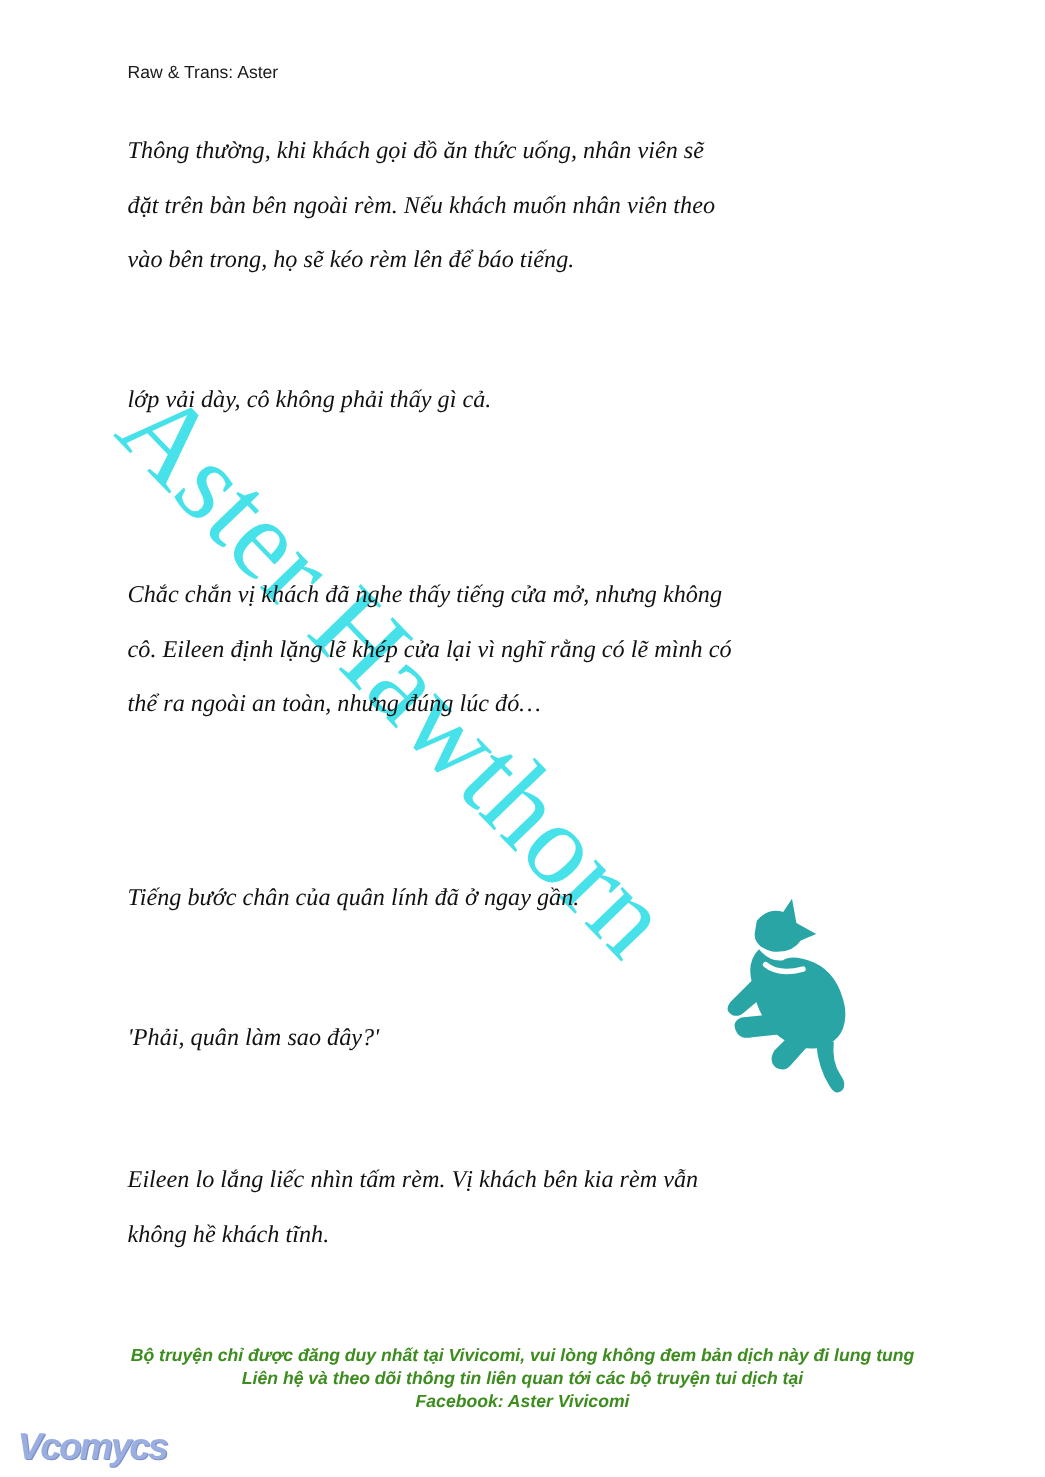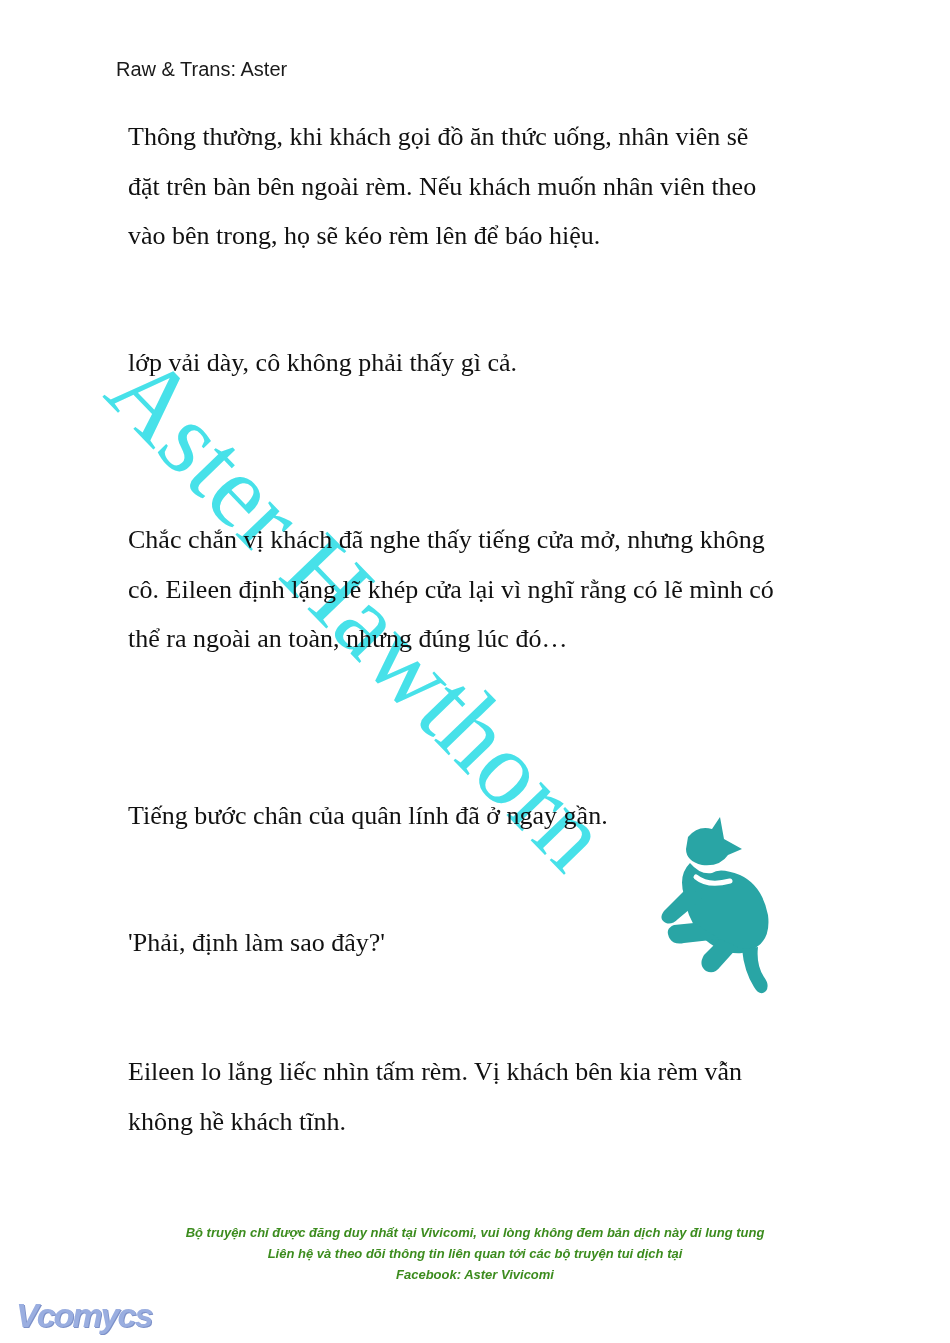--- a/index.html
+++ b/index.html
@@ -1,76 +1,76 @@
 <!DOCTYPE html>
 <html><head>
 <meta charset="utf-8">
 <style>
   html, body { margin: 0; padding: 0; background: #ffffff; }
   body { width: 950px; height: 1343px; position: relative; overflow: hidden; }
   .header-note {
     position: absolute; left: 116px; top: 58px;
-    font-family: "Liberation Sans", sans-serif; font-size: 20px; color: #1a1a1a;
+    font-family: "Liberation Sans", sans-serif; font-size: 16px; color: #1a1a1a;
   }
   .para {
-    position: absolute; left: 128px; width: 740px;
-    font-family: "Liberation Serif", serif; font-size: 26px; line-height: 49.5px;
-    color: #111111; margin: 0; z-index: 2;
+    position: absolute; left: 116px; width: 740px;
+    font-family: "Liberation Serif", serif; font-size: 22px; line-height: 49.5px;
+    color: #111111; margin: 0; z-index: 2; font-style: italic;
   }
   .para-line { display: block; white-space: nowrap; }
   .watermark {
     position: absolute; left: 108px; top: 560px;
     font-family: "Liberation Serif", serif; font-size: 104px; color: #3ee0e8;
     transform: rotate(46deg); transform-origin: 0 0;
     white-space: nowrap; z-index: 1; opacity: 0.95;
     top: 330px; left: 170px;
   }
   .cat { position: absolute; left: 650px; top: 815px; width: 130px; height: 185px; z-index: 1; }
   .footer {
     position: absolute; left: 0; top: 1222px; width: 950px; text-align: center;
     font-family: "Liberation Sans", sans-serif; font-style: italic; font-weight: bold;
-    font-size: 13px; line-height: 21px; color: #3c8c1e;
+    font-size: 16px; line-height: 21px; color: #3c8c1e;
   }
   .footer div { display: block; }
   .logo {
     position: absolute; left: 16px; top: 1296px;
     font-family: "Liberation Sans", sans-serif; font-style: italic; font-weight: bold;
     font-size: 34px; letter-spacing: -2px; color: #9aaee0;
     text-shadow: 1px 1px 0 #7d91c8;
   }
 </style>
 </head>
 <body>
 
 <div class="header-note">Raw &amp; Trans: Aster</div>
 
 <div class="watermark">Aster Hawthorn</div>
 
 <p class="para" style="top:112px">
   <span class="para-line">Thông thường, khi khách gọi đồ ăn thức uống, nhân viên sẽ</span>
   <span class="para-line">đặt trên bàn bên ngoài rèm. Nếu khách muốn nhân viên theo</span>
-  <span class="para-line">vào bên trong, họ sẽ kéo rèm lên để báo hiệu.</span>
+  <span class="para-line">vào bên trong, họ sẽ kéo rèm lên để báo tiếng.</span>
 </p>
 
 <p class="para" style="top:338px">
   <span class="para-line">lớp vải dày, cô không phải thấy gì cả.</span>
 </p>
 
 <p class="para" style="top:515px">
   <span class="para-line">Chắc chắn vị khách đã nghe thấy tiếng cửa mở, nhưng không</span>
   <span class="para-line">cô. Eileen định lặng lẽ khép cửa lại vì nghĩ rằng có lẽ mình có</span>
   <span class="para-line">thể ra ngoài an toàn, nhưng đúng lúc đó…</span>
 </p>
 
 <p class="para" style="top:791px">
   <span class="para-line">Tiếng bước chân của quân lính đã ở ngay gần.</span>
 </p>
 
 <p class="para" style="top:918px">
-  <span class="para-line">'Phải, định làm sao đây?'</span>
+  <span class="para-line">'Phải, quân làm sao đây?'</span>
 </p>
 
 <p class="para" style="top:1047px">
   <span class="para-line">Eileen lo lắng liếc nhìn tấm rèm. Vị khách bên kia rèm vẫn</span>
   <span class="para-line">không hề khách tĩnh.</span>
 </p>
 
 <svg class="cat" viewBox="0 0 130 185">
   <g fill="#29a5a5">
 

